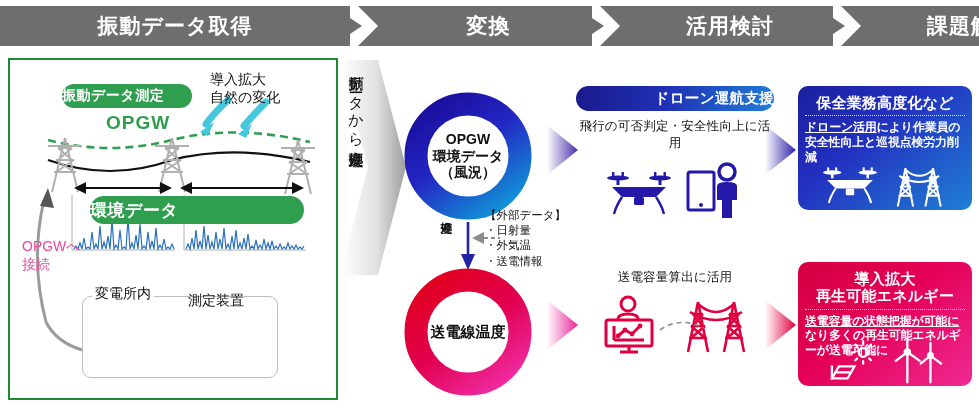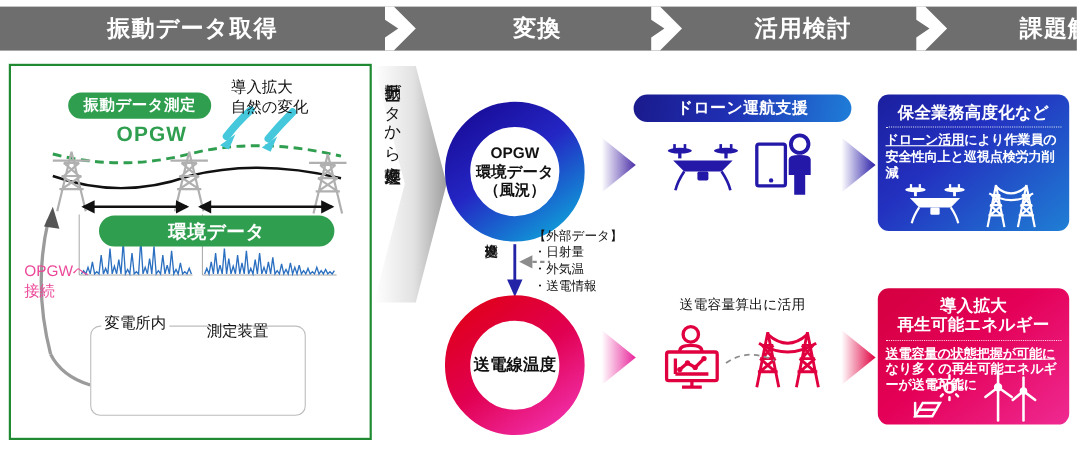--- a/index.html
+++ b/index.html
@@ -45,21 +45,21 @@
     position: absolute; left: 8px; top: 58px;
     width: 330px; height: 342px;
     border: 2.5px solid #1f8a32;
     background: #ffffff;
   }
   .pill-green {
     position: absolute;
     background: #2f9e4f;
     color: #fff; font-weight: bold;
     border-radius: 20px;
-    display: flex; align-items: center; justify-content: center;
+    display: flex; align-items: center; justify-content: flex-start;
     text-align: center;
     letter-spacing: .5px;
   }
   #pill-measure {
     left: 52px; top: 24px; width: 130px; height: 24px; font-size: 14px;
   }
   #pill-vibdata {
     left: 80px; top: 136px; width: 214px; height: 28px; font-size: 17px;
     z-index: 6;
   }
@@ -132,21 +132,21 @@
     font-size: 11.5px; color: #111; line-height: 1.32;
   }
   #center-svg { position: absolute; left: 0; top: 0; pointer-events: none; }
 
   
   .usecase { position: absolute; width: 198px; }
   #uc-drone { left: 576px; top: 86px; }
   #uc-rating { left: 576px; top: 262px; }
   .uc-pill {
     height: 25px; border-radius: 13px;
-    display: flex; align-items: center; justify-content: center;
+    display: flex; align-items: center; justify-content: flex-end;
     color: #fff; font-weight: bold; font-size: 14.5px;
     letter-spacing: .3px;
   }
   #uc-drone .uc-pill { background: linear-gradient(100deg,#1a1a8c 0%, #1f30b4 45%, #1f7ed8 100%); }
   #uc-rating .uc-pill { background: linear-gradient(100deg,#c8003c 0%, #e0006e 55%, #ec2aa0 100%); }
   .uc-sub {
     margin-top: 7px; text-align: center;
     font-size: 12.5px; color: #111; letter-spacing: .2px;
   }
   .uc-icons {
@@ -410,20 +410,21 @@
   <div>【外部データ】</div>
   <div>・日射量</div>
   <div>・外気温</div>
   <div>・送電情報</div>
 </div>
 
 <div class="usecase" id="uc-drone">
   <div class="uc-pill">
     <span>ドローン運航支援</span>
   </div>
+  <div class="uc-sub">飛行の可否判定・安全性向上に活用</div>
   <div class="uc-icons">
     <svg width="66" height="52" viewBox="0 0 66 52">
       <g fill="#2318a8">
         <ellipse cx="12" cy="10" rx="11" ry="2.6"></ellipse>
         <ellipse cx="54" cy="10" rx="11" ry="2.6"></ellipse>
         <rect x="10.5" y="10" width="3" height="7"></rect>
         <rect x="52.5" y="10" width="3" height="7"></rect>
         <rect x="6" y="4" width="2.4" height="7"></rect>
         <rect x="15.5" y="4" width="2.4" height="7"></rect>
         <rect x="48" y="4" width="2.4" height="7"></rect>

